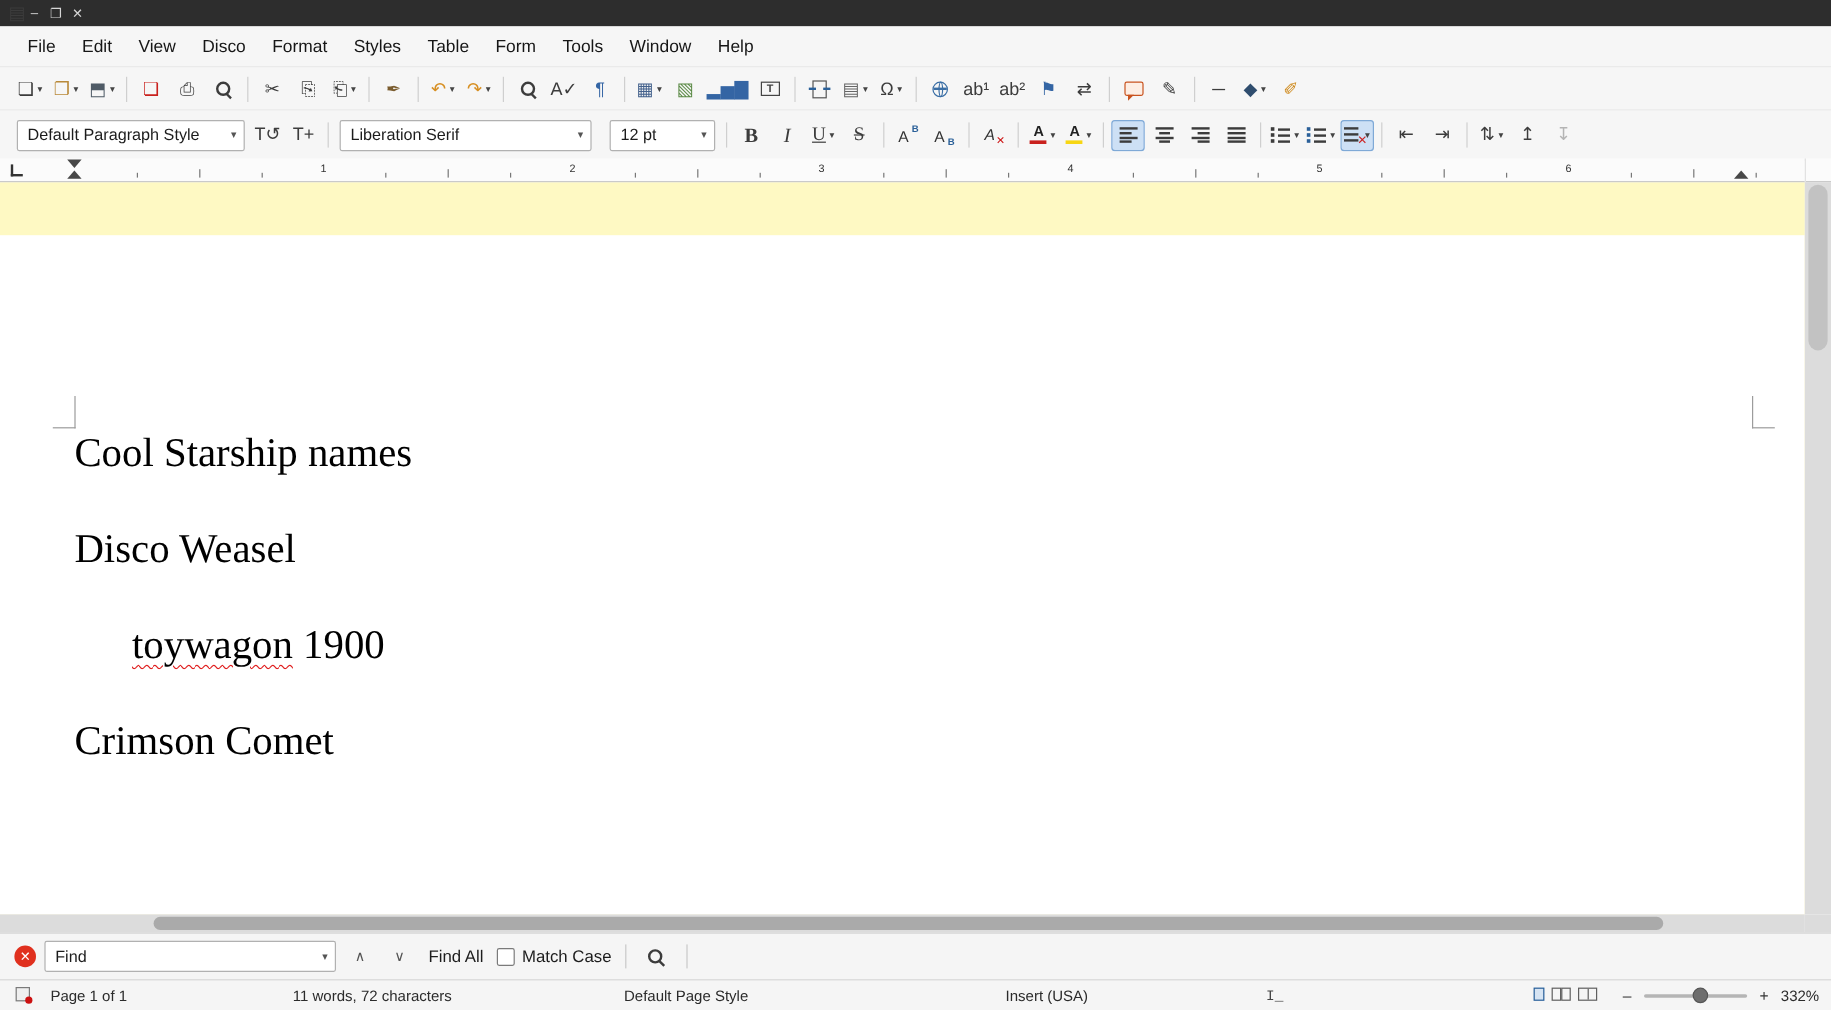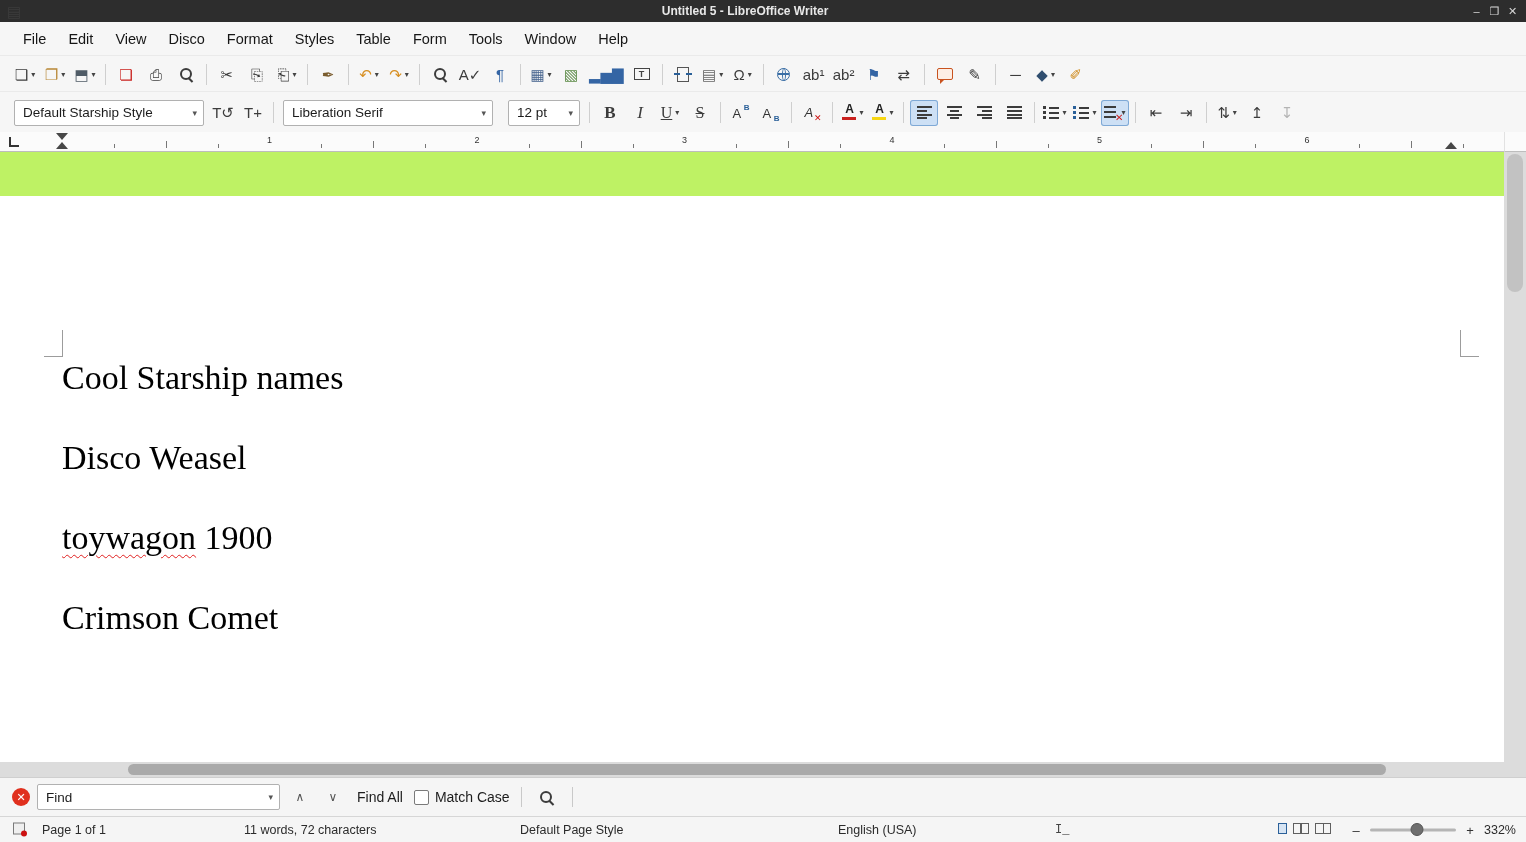--- a/index.html
+++ b/index.html
@@ -119,31 +119,31 @@
   .tab-sel{position:absolute;left:9px;top:5px;width:8px;height:8px;border-left:2px solid #333;
            border-bottom:2px solid #333;}
   .ind-top{position:absolute;left:56px;top:1px;width:0;height:0;border-left:6px solid transparent;
            border-right:6px solid transparent;border-top:7px solid #474747;}
   .ind-bot{position:absolute;left:56px;top:10px;width:0;height:0;border-left:6px solid transparent;
            border-right:6px solid transparent;border-bottom:7px solid #474747;}
   .right-marker{position:absolute;left:1445px;top:10px;width:0;height:0;border-left:6px solid transparent;
            border-right:6px solid transparent;border-bottom:7px solid #474747;}
 
   
-  .doc-area{position:absolute;top:152px;left:0;width:1504px;height:610px;background:#bef264;overflow:hidden;}
+  .doc-area{position:absolute;top:152px;left:0;width:1504px;height:610px;background:#fef9c3;overflow:hidden;}
   .page{position:absolute;top:44px;left:0;width:1504px;height:566px;background:#fff;}
   .corner-mark-left{position:absolute;left:44px;top:134px;width:18px;height:26px;
            border-right:1px solid #9c9c9c;border-bottom:1px solid #9c9c9c;}
   .corner-mark-right{position:absolute;left:1460px;top:134px;width:18px;height:26px;
            border-left:1px solid #9c9c9c;border-bottom:1px solid #9c9c9c;}
   .page-text{position:absolute;left:62px;top:160px;right:30px;
            font-family:"Liberation Serif","DejaVu Serif",serif;font-size:34px;color:#000;}
   .para{margin:0 0 36px 0;line-height:44px;}
   .misspell{text-decoration-line:underline;text-decoration-style:wavy;text-decoration-color:#e02020;
-           text-decoration-thickness:1px;text-underline-offset:5px;}
+           text-decoration-thickness:1px;text-underline-offset:5px;margin-left:48px;}
 
   
   .vscroll{position:absolute;top:152px;left:1504px;width:22px;height:610px;background:#dcdcdc;}
   .vthumb{position:absolute;left:3px;top:2px;width:16px;height:138px;background:#c2c2c2;border-radius:8px;}
   .hscroll{position:absolute;top:762px;left:0;width:1504px;height:15px;background:#dcdcdc;}
   .hthumb{position:absolute;top:2px;left:128px;width:1258px;height:11px;background:#aaaaaa;border-radius:6px;}
   .scroll-corner2{position:absolute;top:762px;left:1504px;width:22px;height:15px;background:#dcdcdc;}
 
   
   .findbar{position:absolute;top:777px;left:0;right:0;height:39px;background:#f5f5f5;
@@ -173,21 +173,20 @@
            border-radius:50%;background:#6e6e6e;border:1px solid #555;}
   .cursor-glyph{font-family:"Liberation Mono","DejaVu Sans Mono",monospace;font-size:12px;color:#444;}
 </style>
 </head>
 <body>
 
 <div id="app">
 
   <div class="titlebar">
     <span class="app-icon glyph">▤</span>
-    <span class="tb-title">Untitled 5 - LibreOffice Writer</span>
     <span class="win-controls">
         <span class="win-btn">–</span>
         <span class="win-btn">❐</span>
         <span class="win-btn">✕</span>
       </span>
   </div>
 
   <div class="menubar">
       <span class="menu-item">File</span>
       <span class="menu-item">Edit</span>
@@ -315,35 +314,35 @@
       <span class="tbtn">
         <span class="glyph" style="color: rgb(47, 77, 110);">◆</span>
         <span class="dd">▾</span>
       </span>
       <span class="tbtn">
         <span class="glyph" style="color: rgb(207, 138, 29);">✐</span>
       </span>
     </div>
   <div id="tb-formatting" class="toolbar">
       <span class="combo" style="width: 190px;">
-        <span class="combo-val">Default Starship Style</span>
+        <span class="combo-val">Default Paragraph Style</span>
         <span class="combo-arrow">▾</span>
       </span>
       <span class="tbtn">
         <span class="glyph">T↺</span>
       </span>
       <span class="tbtn">
         <span class="glyph">T+</span>
       </span>
       <span class="tsep"></span>
       <span class="combo" style="width: 210px;">
         <span class="combo-val">Liberation Serif</span>
         <span class="combo-arrow">▾</span>
       </span>
-      <span class="combo" style="width: 72px; margin-left: 11px;">
+      <span class="combo" style="width: 88px; margin-left: 11px;">
         <span class="combo-val">12 pt</span>
         <span class="combo-arrow">▾</span>
       </span>
       <span class="tsep"></span>
       <span class="tbtn">
         <span class="glyph g-bold">B</span>
       </span>
       <span class="tbtn">
         <span class="glyph g-italic">I</span>
       </span>
@@ -498,21 +497,21 @@
     <span class="fsep"></span>
   </div>
 
   <div class="statusbar">
     <span class="sb-item" style="left:13px">
       <span class="cssic save-status"></span>
     </span>
     <span class="sb-item" style="left:42px">Page 1 of 1</span>
     <span class="sb-item" style="left:244px">11 words, 72 characters</span>
     <span class="sb-item" style="left:520px">Default Page Style</span>
-    <span class="sb-item" style="left:838px">English (USA)</span>
+    <span class="sb-item" style="left:838px">Insert (USA)</span>
     <span class="sb-item cursor-glyph" style="left:1055px">I_</span>
     <span class="sb-item sb-icoline" style="left:1278px">
       <span>
         <span class="cssic page-single"></span></span>
       <span>
         <span class="cssic page-multi"></span></span>
       <span>
         <span class="cssic page-book"></span></span>
     </span>
     <span class="sb-item zoom-wrap" style="left:1350px">

